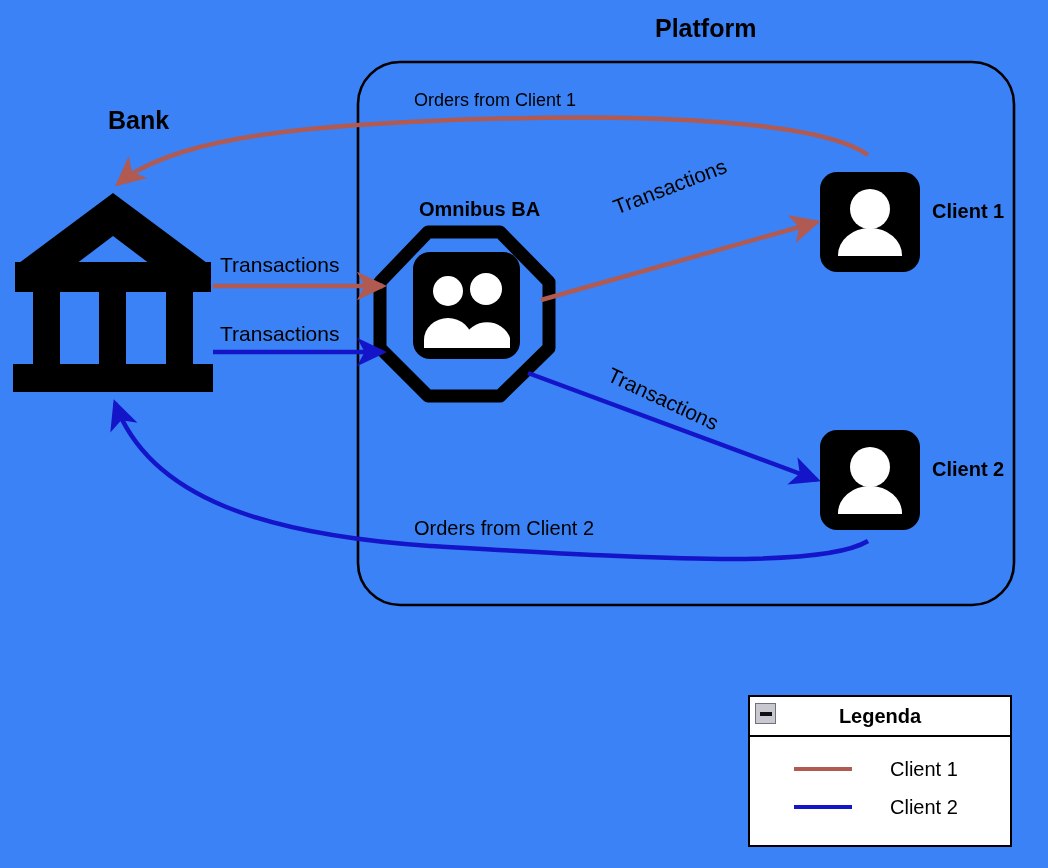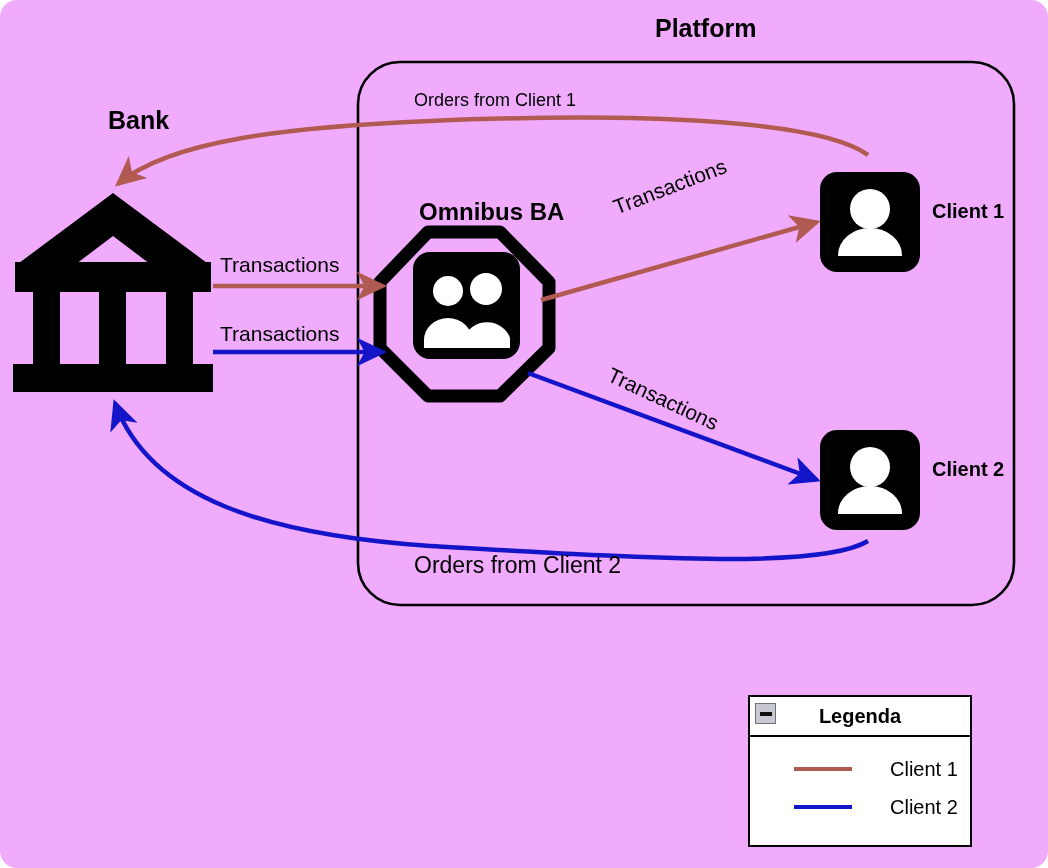--- a/index.html
+++ b/index.html
@@ -8,23 +8,22 @@
     background: #ffffff;
   }
   body {
     font-family: "Liberation Sans", sans-serif;
     -webkit-font-smoothing: antialiased;
   }
   #canvas {
     position: relative;
     width: 1048px;
     height: 868px;
-    background: #f0abfc;
+    background: #3b82f6;
     overflow: hidden;
-    border-radius: 17px;
   }
   #diagram-svg {
     position: absolute;
     left: 0;
     top: 0;
     width: 1048px;
     height: 868px;
   }
   .lbl {
     position: absolute;
@@ -45,21 +44,21 @@
   #bank-title {
     left: 72px;
     top: 106px;
     font-size: 25px;
     font-weight: bold;
     margin-left: 36px;
   }
   #omnibus-title {
     left: 419px;
     top: 198px;
-    font-size: 24px;
+    font-size: 20px;
     font-weight: bold;
   }
   #client1-title {
     left: 932px;
     top: 200px;
     font-size: 20px;
     font-weight: bold;
   }
   #client2-title {
     left: 932px;
@@ -68,22 +67,22 @@
     font-weight: bold;
   }
   
   #edge-orders1 {
     left: 414px;
     top: 90px;
     font-size: 18px;
   }
   #edge-orders2 {
     left: 414px;
-    top: 552px;
-    font-size: 23px;
+    top: 517px;
+    font-size: 20px;
     text-align: center;
   }
   #edge-tx-red-h {
     left: 220px;
     top: 253px;
     font-size: 21px;
   }
   #edge-tx-blue-h {
     left: 220px;
     top: 322px;
@@ -101,21 +100,21 @@
     top: 363px;
     font-size: 21px;
     transform: rotate(25deg);
     transform-origin: left top;
   }
   
   #legend {
     position: absolute;
     left: 748px;
     top: 695px;
-    width: 224px;
+    width: 264px;
     height: 152px;
     border: 2px solid #000000;
     background: #ffffff;
     box-sizing: border-box;
   }
   #legend-header {
     position: relative;
     height: 38px;
     border-bottom: 2px solid #000000;
     display: flex;

